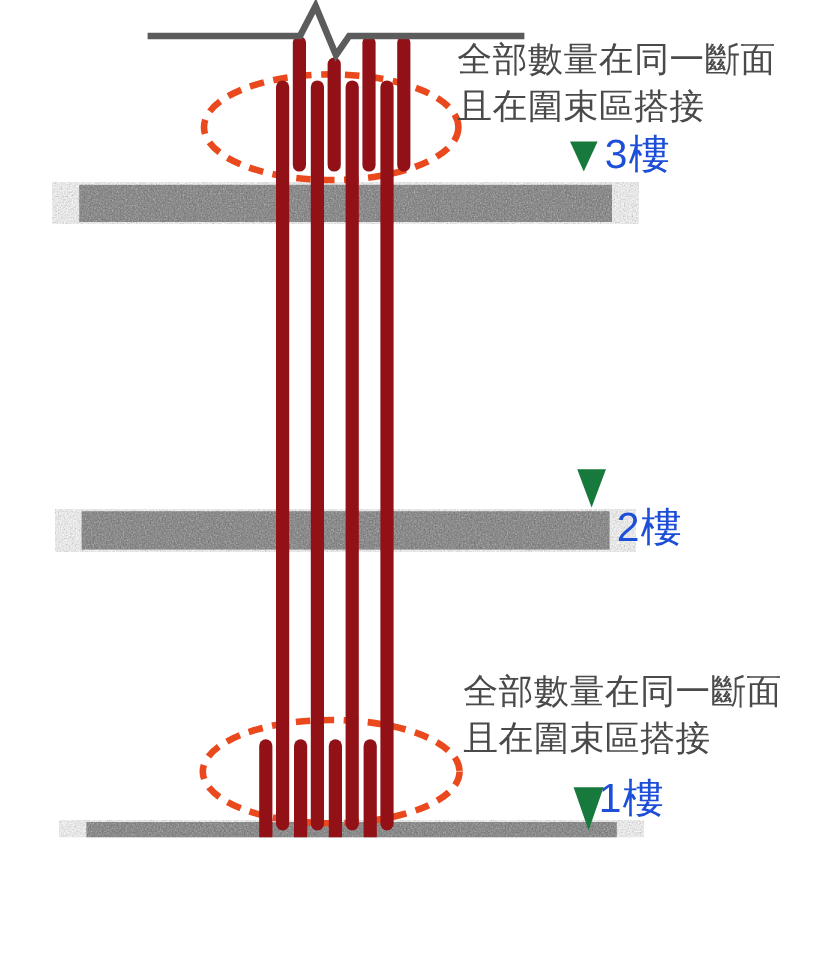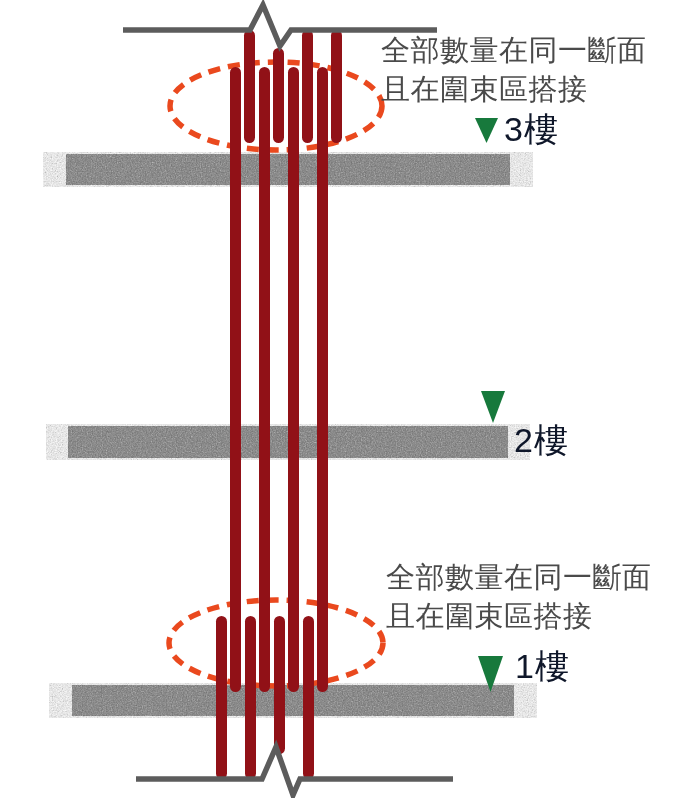--- a/index.html
+++ b/index.html
@@ -1,33 +1,33 @@
 <!DOCTYPE html>
 <html><head>
 <meta charset="utf-8">
 <style>
   html,body{margin:0;padding:0;background:#fff;}
   .stage{
-    position:relative;width:700px;height:798px;background:#ffffff;overflow:hidden;
+    position:relative;width:700px;height:698px;background:#ffffff;overflow:hidden;
     font-family:"Liberation Sans","DejaVu Sans",sans-serif;
   }
   .stage svg{position:absolute;left:0;top:0;}
   .note{
     position:absolute;color:#4a4a4a;font-size:29px;line-height:39px;
     letter-spacing:0.5px;white-space:nowrap;font-weight:400;
   }
   .note-top{left:381px;top:31px;}
   .note-bottom{left:386px;top:558px;}
   .floor-label{
-    position:absolute;color:#0f172a;font-size:34px;line-height:36px;
+    position:absolute;color:#1d4ed8;font-size:34px;line-height:36px;
     white-space:nowrap;font-weight:400;letter-spacing:1px;
   }
   .fl3{left:504px;top:111px;}
   .fl2{left:514px;top:385px;margin-top:37px;}
-  .fl1{left:515px;top:648px;text-align:right;}
+  .fl1{left:499px;top:648px;text-align:right;}
 </style>
 </head>
 <body>
 
 <div class="stage">
   <svg id="svg-canvas" width="700" height="798" viewBox="0 0 700 798">
     <defs>
       <filter id="grain" x="-5%" y="-5%" width="110%" height="110%">
         <feTurbulence type="fractalNoise" baseFrequency="0.8" numOctaves="3" seed="7" stitchTiles="stitch"></feTurbulence>
         <feColorMatrix type="saturate" values="0"></feColorMatrix>

